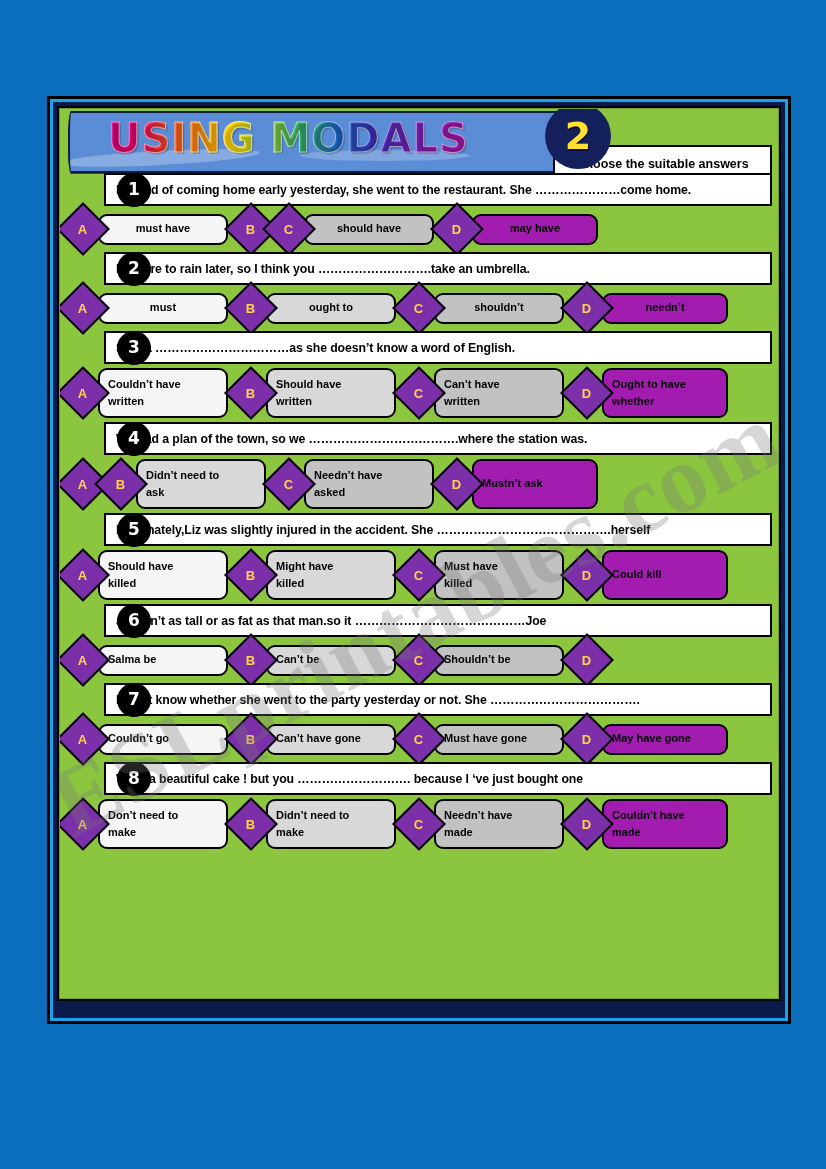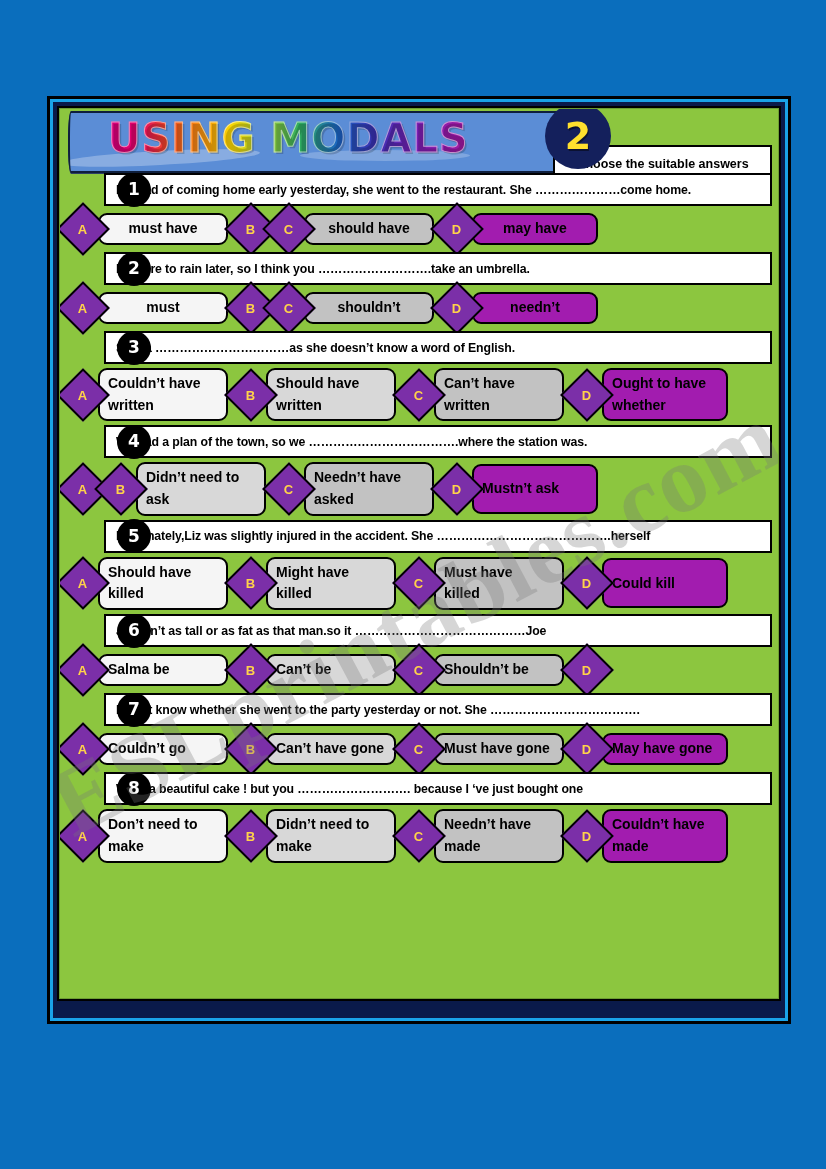--- a/index.html
+++ b/index.html
@@ -179,21 +179,21 @@
   .obox{
     border:2.5px solid #000000;
     border-radius:9px;
     box-sizing:border-box;
     display:flex;align-items:center;
     padding:3px 8px;
     position:relative;
     z-index:2;
   }
   .obox .otext{
-    font-size:14px;font-weight:bold;color:#000;
+    font-size:11px;font-weight:bold;color:#000;
     font-family:"Liberation Sans", sans-serif;
     line-height:1.55;
     white-space:pre-line;
   }
   .obox.shade0{background:#f5f5f5;}
   .obox.shade1{background:#d8d8d8;}
   .obox.shade2{background:#c2c2c2;}
   .obox.shade3{background:#a21caf;}
   .obox.align-center{justify-content:center;}
   .obox.align-center .otext{text-align:center;width:100%;}
@@ -293,20 +293,23 @@
                     </div>
                     <div class="obox shade0 w-a one-line align-center">
                       <div class="otext">must</div>
                     </div>
                   </div>
                   <div class="gap"></div>
                   <div class="opt">
                     <div class="diamond">
                       <span>B</span>
                     </div>
+                    <div class="obox shade1 w-b one-line align-center">
+                      <div class="otext">ought to</div>
+                    </div>
                   </div>
                   <div class="gap"></div>
                   <div class="opt">
                     <div class="diamond">
                       <span>C</span>
                     </div>
                     <div class="obox shade2 w-c one-line align-center">
                       <div class="otext">shouldn’t</div>
                     </div>
                   </div>

